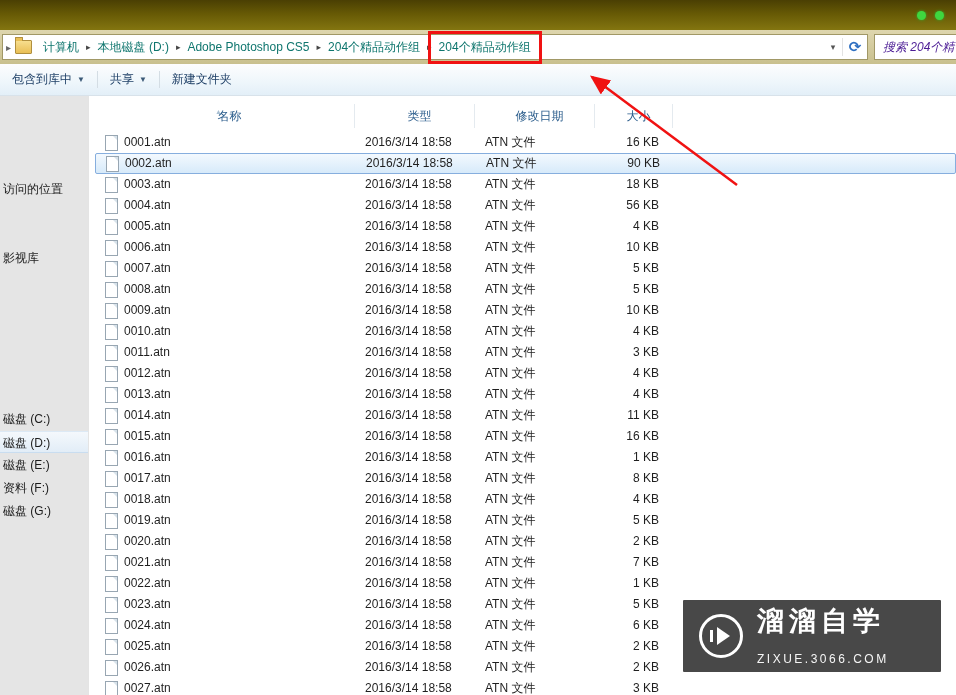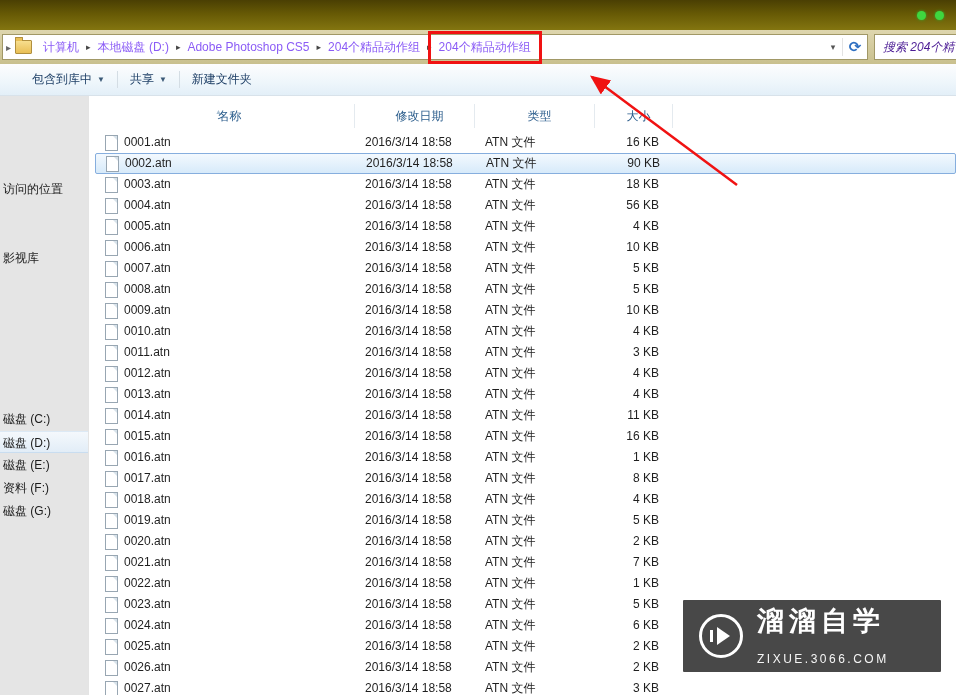--- a/index.html
+++ b/index.html
@@ -11,31 +11,31 @@
   .top-bar .dot{position:absolute;top:11px;width:9px;height:9px;border-radius:50%;background:#3fd63f;box-shadow:0 0 3px #2fae2f;}
   .top-bar .dot.d1{right:30px;} .top-bar .dot.d2{right:12px;}
 
   
   .address-row{height:34px;background:linear-gradient(#ded6ae,#c9c08e);display:flex;align-items:center;padding-left:2px;box-sizing:border-box;}
   .address-bar{height:26px;width:866px;flex:none;background:#fff;border:1px solid #a19866;display:flex;align-items:center;box-sizing:border-box;}
   .nav-chevron{font-size:10px;color:#666;padding:0 3px;flex:none;}
   .folder-ic{width:15px;height:12px;background:linear-gradient(#f7de8e,#e9bf55);border:1px solid #b08f3e;border-radius:1px;position:relative;margin:0 5px 0 1px;flex:none;}
   .folder-ic::before{content:'';position:absolute;top:-4px;left:-1px;width:6px;height:3px;background:#e9bf55;border:1px solid #b08f3e;border-bottom:none;border-radius:1px 1px 0 0;}
   .crumbs{display:flex;align-items:center;white-space:nowrap;}
-  .crumb{padding:3px 6px;font-size:12px;color:#8b5cf6;cursor:pointer;}
+  .crumb{padding:3px 6px;font-size:12px;color:#0f766e;cursor:pointer;}
   .crumb.boxed{outline:3px solid #f01212;outline-offset:2px;}
   .crumb-sep{font-size:9px;color:#444;padding:0 1px;cursor:pointer;}
   .addr-spacer{flex:1;}
   .addr-dd{width:18px;text-align:center;font-size:9px;color:#555;cursor:pointer;flex:none;}
   .refresh-btn{width:24px;text-align:center;font-size:15px;font-weight:bold;color:#2e6fc1;cursor:pointer;border-left:1px solid #e3e3e3;flex:none;}
   .search-box{height:26px;width:112px;margin-left:6px;background:#fff;border:1px solid #a19866;display:flex;align-items:center;padding-left:8px;box-sizing:border-box;flex:none;}
   .search-box span{font-size:12px;font-style:italic;color:#4c1d95;white-space:nowrap;}
 
   
-  .toolbar{height:32px;display:flex;align-items:center;background:linear-gradient(#fdfdfe 0%,#eef6fb 60%,#e3eff8 100%);border-bottom:1px solid #d8e2ea;box-sizing:border-box;padding-left:20px;}
+  .toolbar{height:32px;display:flex;align-items:center;background:linear-gradient(#fdfdfe 0%,#eef6fb 60%,#e3eff8 100%);border-bottom:1px solid #d8e2ea;box-sizing:border-box;padding-left:0;}
   .tb-item{padding:0 12px;height:100%;display:flex;align-items:center;gap:5px;font-size:12px;color:#1e3f66;cursor:pointer;}
   .tb-caret{font-size:8px;color:#3c5a77;}
   .tb-sep{width:1px;height:17px;background:#d4dde4;}
 
   
   .content{display:flex;height:599px;}
   .sidebar{position:relative;width:88px;flex:none;border-right:1px solid #e4e4e4;background:#e5e5e5;}
   .side-item{position:absolute;left:0;width:100%;height:22px;line-height:22px;padding-left:3px;box-sizing:border-box;font-size:12px;color:#1c1c1c;cursor:pointer;white-space:nowrap;overflow:hidden;}
   .side-item:nth-child(1){top:82px;}
   .side-item:nth-child(2){top:151px;}
@@ -130,22 +130,22 @@
         <div class="side-item">影视库</div>
         <div class="side-item">磁盘 (C:)</div>
         <div class="side-item selected">磁盘 (D:)</div>
         <div class="side-item">磁盘 (E:)</div>
         <div class="side-item">资料 (F:)</div>
         <div class="side-item">磁盘 (G:)</div>
       </div>
     <div class="file-area">
       <div class="list-header">
           <div class="hcell name">名称<span class="sort-glyph">▲</span></div>
+          <div class="hcell type">类型</div>
           <div class="hcell date">修改日期</div>
-          <div class="hcell type">类型</div>
           <div class="hcell size">大小</div>
         </div>
       <div class="rows">
           <div class="frow">
             <div class="cell name">
               <span class="ficon"></span>
               <span>0001.atn</span>
             </div>
             <div class="cell date">2016/3/14 18:58</div>
             <div class="cell type">ATN 文件</div>

